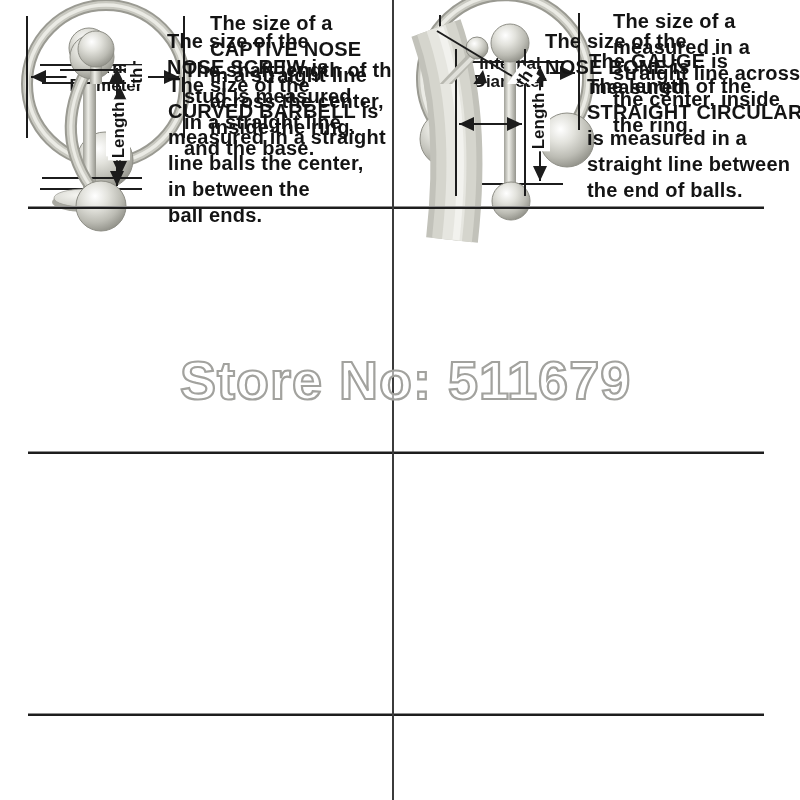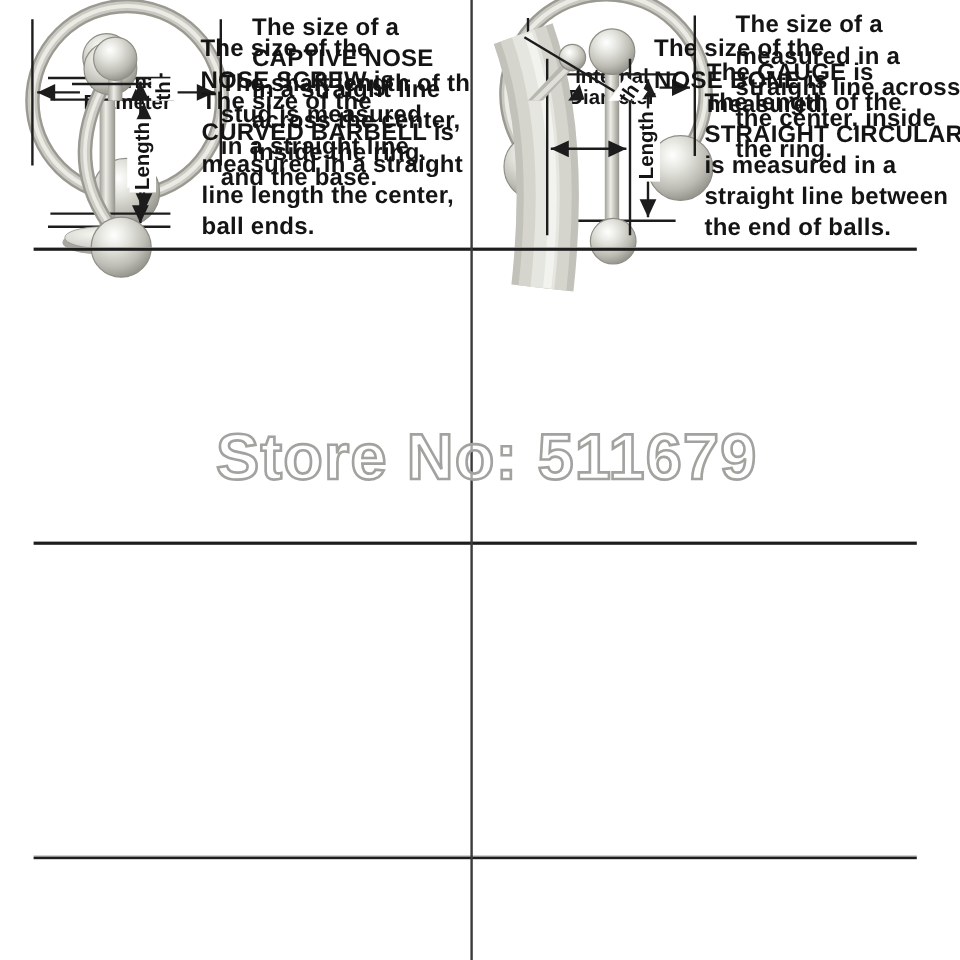--- a/index.html
+++ b/index.html
@@ -154,21 +154,22 @@
       <circle cx="101" cy="206" r="25" fill="url(#ballGrad)" stroke="#8e8e86" stroke-width="1"></circle>
       <line x1="120" y1="86" x2="120" y2="176" stroke="#1c1c1c" stroke-width="2"></line>
       <polygon points="120,86 113,101 127,101" fill="#1c1c1c"></polygon>
       <polygon points="120,176 113,161 127,161" fill="#1c1c1c"></polygon>
     </svg>
     <div class="axis-label" style="left:119px;top:130px">Length</div>
     <div class="desc" style="left:168px;top:72px">
       <div>The size of the</div>
       <div>CURVED BARBELL is</div>
       <div>measured in a straight</div>
-      <div>line length the center,</div>
+      <div>line balls the center,</div>
+      <div>in between the</div>
       <div>ball ends.</div>
     </div>
   </div>
 
   <div class="cell" style="left:386px;top:454;width:466px;height:259px">
     <svg width="210" height="259">
       <path d="M 50 28 Q 80 113 66 240" fill="none" stroke="#c2c2ba" stroke-width="52"></path>
       <path d="M 50 28 Q 80 113 66 240" fill="none" stroke="#d5d5cd" stroke-width="40"></path>
       <path d="M 50 28 Q 80 113 66 240" fill="none" stroke="#e6e6e0" stroke-width="20"></path>
       <path d="M 54 28 Q 84 113 70 240" fill="none" stroke="#f2f2ee" stroke-width="7"></path>

